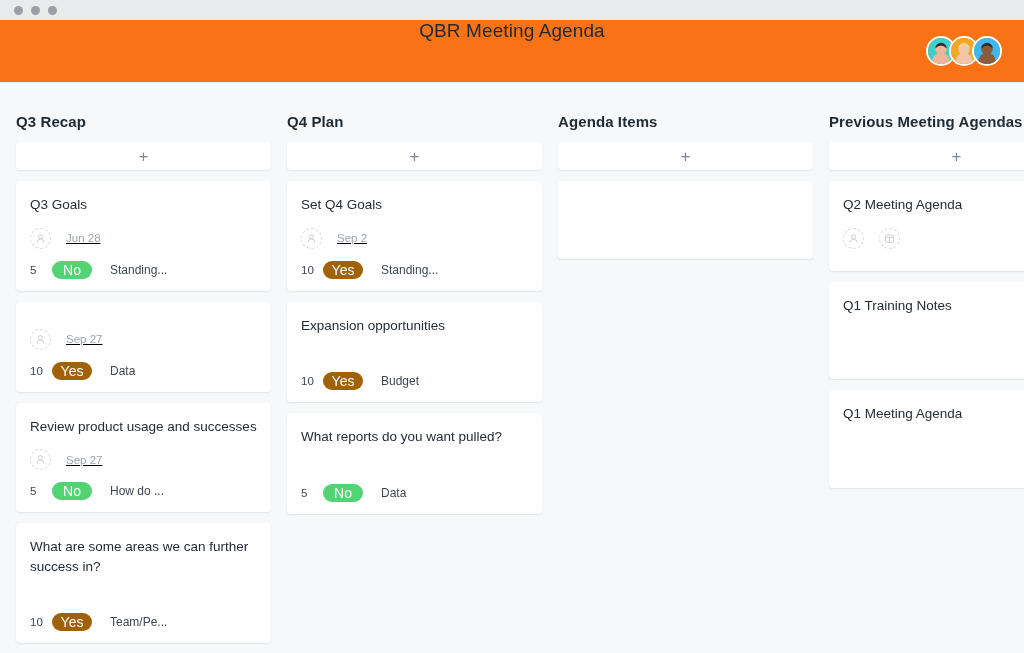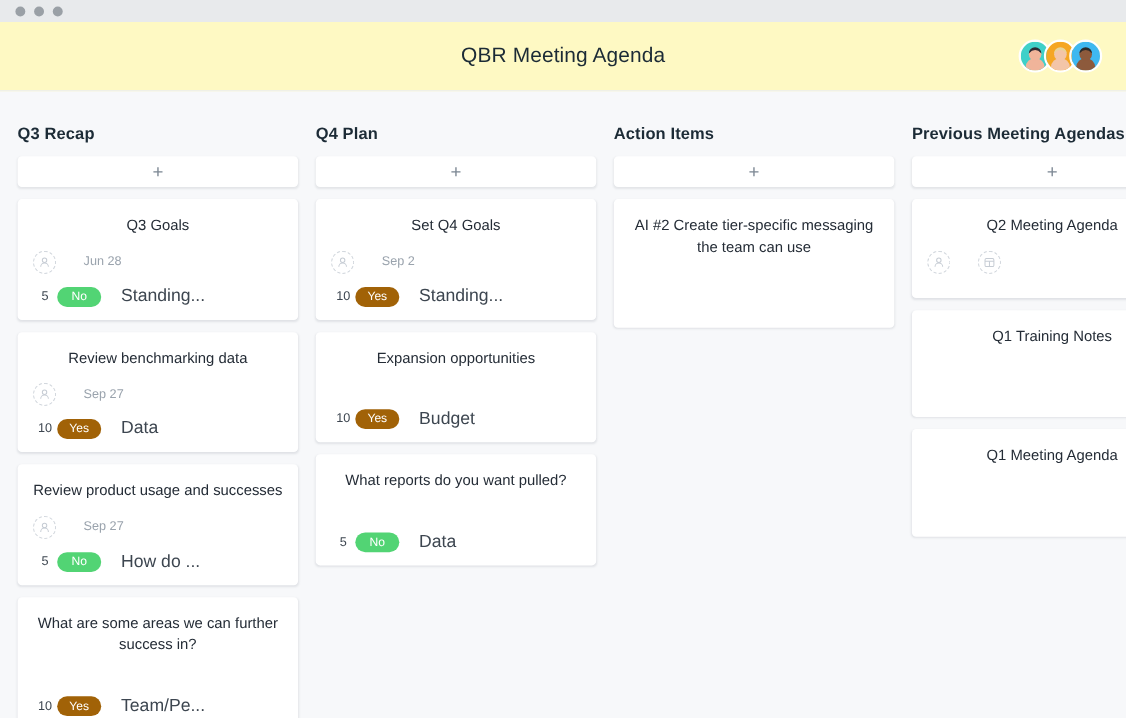--- a/index.html
+++ b/index.html
@@ -25,24 +25,23 @@
   .chrome-dot {
     width: 9px;
     height: 9px;
     border-radius: 50%;
     background: #9aa0a6;
   }
 
   
   .app-header {
     height: 63px;
-    background: #fef9c3;
+    background: #f97316;
     border-bottom: 1px solid #eceef0;
     display: flex;
-    align-items: center;
     justify-content: center;
     position: relative;
   }
   .app-title {
     font-size: 19px;
     font-weight: 400;
     color: #1c2b36;
     letter-spacing: 0.1px;
   }
   .avatar-group {
@@ -112,34 +111,34 @@
   }
 
   .card {
     background: #ffffff;
     border-radius: 4px;
     box-shadow: 0 1px 2px rgba(30,40,60,0.10);
     padding: 14px 14px 12px 14px;
     margin-bottom: 11px;
     position: relative;
     cursor: pointer;
-    text-align: center;
   }
   .card-title {
     font-size: 13.5px;
     line-height: 1.45;
     color: #242c36;
     font-weight: 400;
   }
 
   .meta-row {
     display: flex;
     align-items: center;
     margin-top: 13px;
-    gap: 25px;
+    gap: 15px;
+    text-decoration: underline;
   }
   .ph-icon {
     width: 21px;
     height: 21px;
     border-radius: 50%;
     border: 1px dashed #d3d8de;
     display: flex;
     align-items: center;
     justify-content: center;
     flex: none;
@@ -161,28 +160,28 @@
     width: 22px;
     flex: none;
   }
   .pill {
     width: 40px;
     height: 18px;
     border-radius: 9px;
     display: flex;
     align-items: center;
     justify-content: center;
-    font-size: 11px;
+    font-size: 14px;
     color: #ffffff;
     flex: none;
   }
   .pill.green { background: #52d474; }
   .pill.red   { background: #a16207; }
   .badge-tag {
-    font-size: 16px;
+    font-size: 12px;
     color: #3d4650;
     margin-left: 18px;
     white-space: nowrap;
   }
 
   .spacer-row { height: 25px; }
 </style>
 </head>
 <body>
 
@@ -239,21 +238,20 @@
           </span>
           <span class="meta-date">Jun 28</span>
         </div>
         <div class="badge-row">
           <span class="badge-num">5</span>
           <span class="pill green">No</span>
           <span class="badge-tag">Standing...</span>
         </div>
       </div>
       <div class="card">
-        <div class="card-title">Review benchmarking data</div>
         <div class="meta-row">
           <span class="ph-icon">
             <svg width="11" height="11" viewBox="0 0 12 12">
               <circle cx="6" cy="4" r="2.2" fill="none" stroke="#c6ccd4" stroke-width="1"></circle>
               <path d="M2.2 10.4 a3.8 3.8 0 0 1 7.6 0" fill="none" stroke="#c6ccd4" stroke-width="1"></path>
             </svg>
           </span>
           <span class="meta-date">Sep 27</span>
         </div>
         <div class="badge-row">
@@ -324,26 +322,25 @@
         <div class="card-title">What reports do you want pulled?</div>
         <div class="spacer-row"></div>
         <div class="badge-row">
           <span class="badge-num">5</span>
           <span class="pill green">No</span>
           <span class="badge-tag">Data</span>
         </div>
       </div>
     </div>
     <div class="column">
-      <div class="column-title">Action Items</div>
+      <div class="column-title">Agenda Items</div>
       <div class="add-card">
         <span class="plus-icon">+</span>
       </div>
       <div class="card">
-        <div class="card-title">AI #2 Create tier-specific messaging the team can use</div>
         <div style="height: 52px;"></div>
       </div>
     </div>
     <div class="column">
       <div class="column-title">Previous Meeting Agendas</div>
       <div class="add-card">
         <span class="plus-icon">+</span>
       </div>
       <div class="card">
         <div class="card-title">Q2 Meeting Agenda</div>

